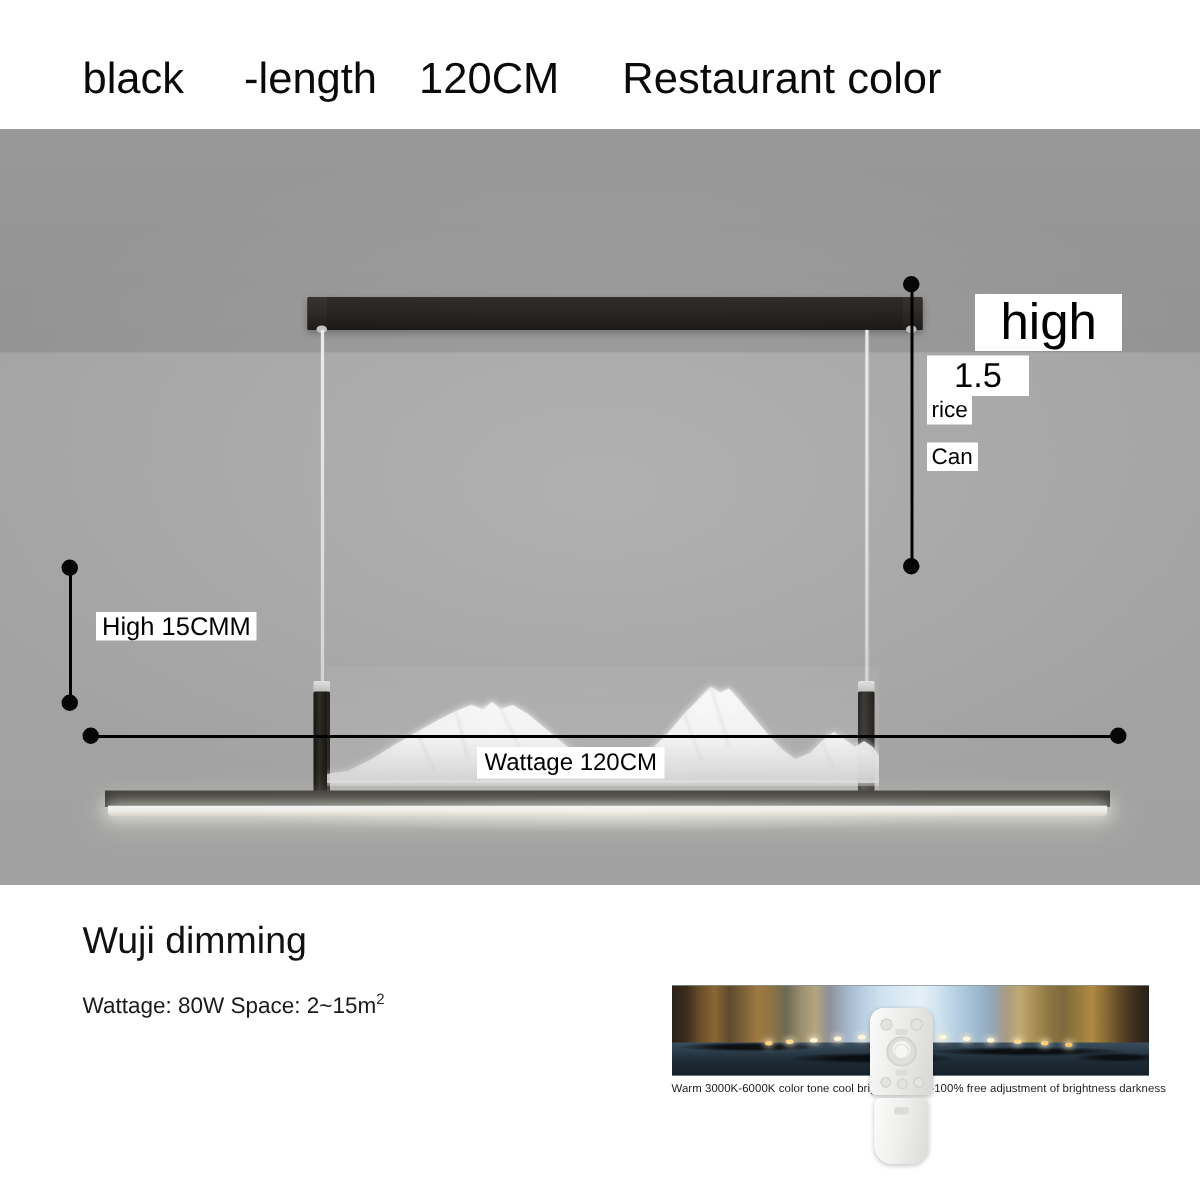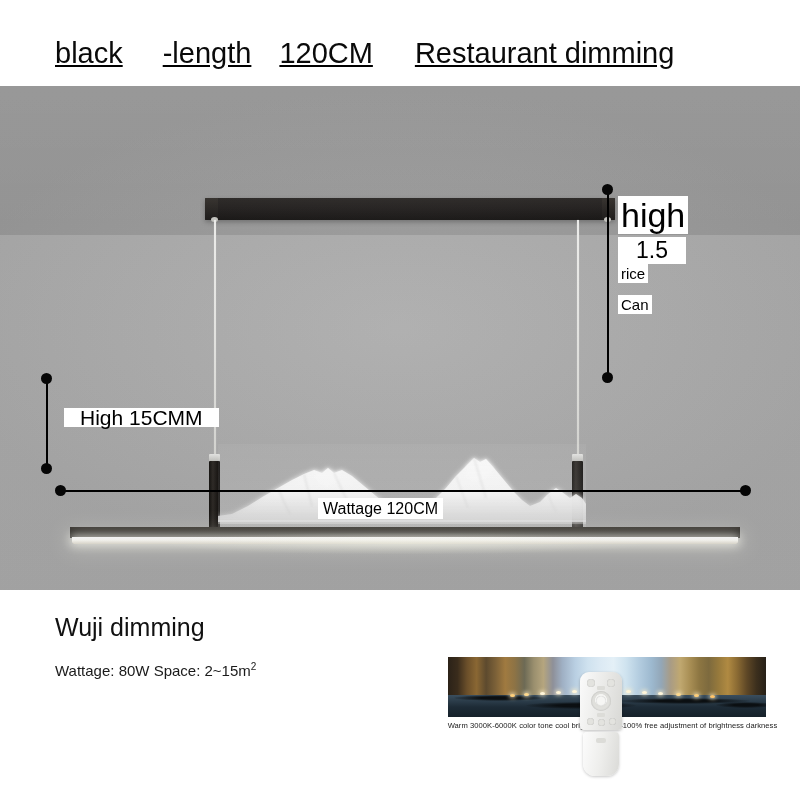--- a/index.html
+++ b/index.html
@@ -10,21 +10,21 @@
   }
   #page{position:absolute;inset:0;width:800px;height:800px;background:#fff;}
 
   
   .header{
     position:absolute;left:0;top:20px;width:800px;height:66px;
     background:#ffffff;
   }
   .header-row{
     position:absolute;left:55px;top:0;height:66px;
-    display:flex;align-items:center;white-space:nowrap;text-decoration:underline;
+    display:flex;align-items:center;white-space:nowrap;
   }
   .h-word{
     font-size:29px;color:#0a0a0a;letter-spacing:0px;line-height:1;
   }
   .h-gap1{display:inline-block;width:40px;}
   .h-gap2{display:inline-block;width:28px;}
   .h-gap3{display:inline-block;width:42px;}
 
   
   .photo{
@@ -134,29 +134,29 @@
   .dot-vr-top{left:602px;top:184px;}
   .dot-vr-bot{left:602px;top:372px;}
 
   
   .lbl{
     position:absolute;background:#ffffff;color:#000;
     font-family:"Liberation Sans", sans-serif;
     display:flex;align-items:center;white-space:nowrap;
   }
   .lbl-high15{
-    left:64px;top:408px;height:19px;padding:0 16px;font-size:21px;
+    left:64px;top:408px;height:19px;padding:0 4px;font-size:17px;
   }
   .lbl-length{
     left:318px;top:498px;height:21px;padding:0 5px;font-size:16px;
   }
 
   .rlabels{position:absolute;left:618px;top:196px;width:120px;}
   .rl{background:#fff;color:#000;display:inline-block;white-space:nowrap;}
-  .rl-high{font-size:34px;line-height:38px;padding:0 3px;}
+  .rl-high{font-size:34px;line-height:38px;padding:0 17px;margin-left:32px;}
   .rl-15{font-size:23px;line-height:27px;padding:0 18px;}
   .rl-rice{font-size:15px;line-height:19px;padding:0 3px;}
   .rl-can{font-size:15px;line-height:19px;padding:0 3px;margin-top:12px;}
   .rl-adjust{font-size:34px;line-height:40px;padding:0 3px;}
   .rl-row{display:block;}
   .rl-sp1{height:3px;}
   .rl-sp2{height:2px;}
 
   
   .bottom{position:absolute;left:0;top:590px;width:800px;height:210px;background:#fff;}
@@ -224,21 +224,21 @@
 <div id="page">
 
   <div class="header">
     <div class="header-row">
       <span class="h-word">black</span>
       <span class="h-gap1"></span>
       <span class="h-word">-length</span>
       <span class="h-gap2"></span>
       <span class="h-word">120CM</span>
       <span class="h-gap3"></span>
-      <span class="h-word">Restaurant dimming</span>
+      <span class="h-word">Restaurant color</span>
     </div>
   </div>
 
   <div class="photo">
     <div class="photo-top-sheen"></div>
 
     <div class="canopy"></div>
     <div class="canopy-cap l"></div>
     <div class="canopy-cap r"></div>
     <div class="canopy-nub l"></div>

